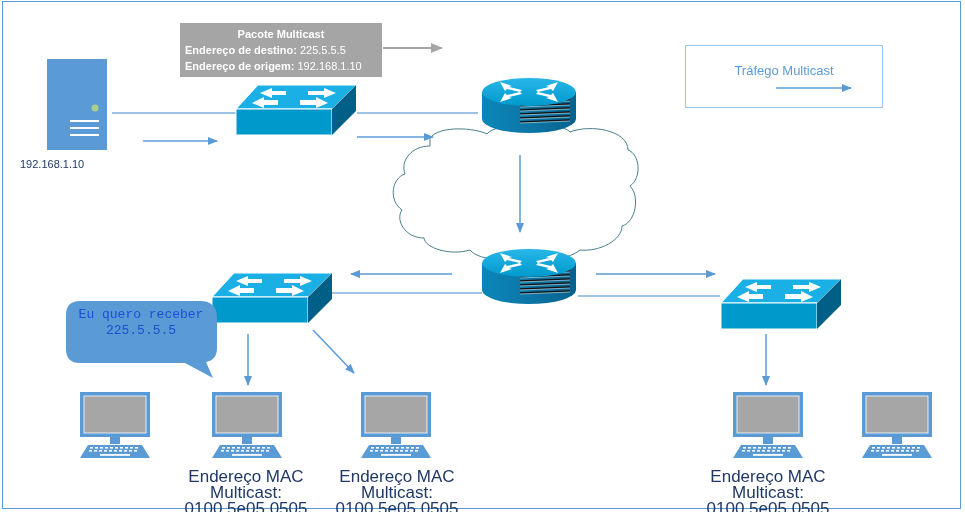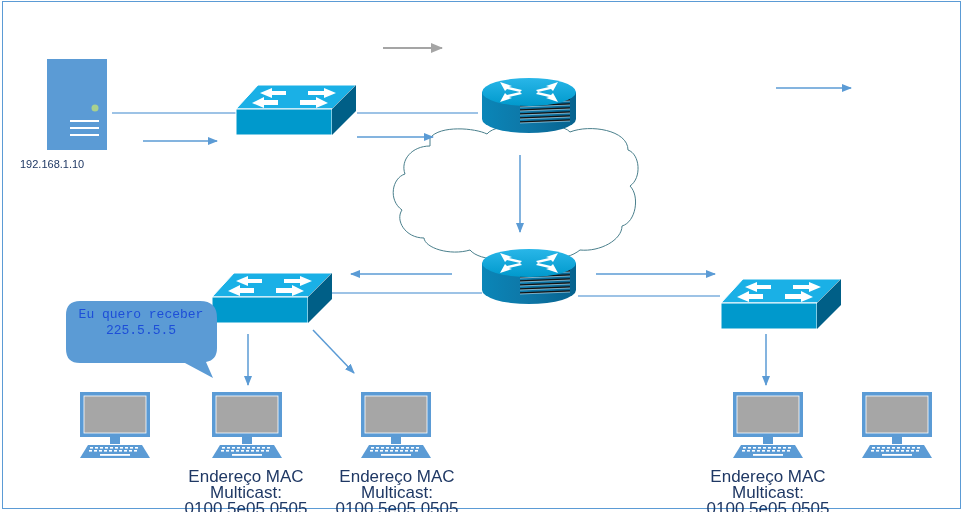--- a/index.html
+++ b/index.html
@@ -278,21 +278,29 @@
         <rect x="29" y="58" width="3" height="1.6" fill="#ffffff"></rect>
         <rect x="34" y="58" width="3" height="1.6" fill="#ffffff"></rect>
         <rect x="39" y="58" width="3" height="1.6" fill="#ffffff"></rect>
         <rect x="44" y="58" width="3" height="1.6" fill="#ffffff"></rect>
         <rect x="49" y="58" width="3" height="1.6" fill="#ffffff"></rect>
         <rect x="54" y="58" width="3" height="1.6" fill="#ffffff"></rect>
         <rect x="20" y="62" width="30" height="1.8" fill="#ffffff"></rect>
       </g>
   </svg>
 
-
+  <div class="packet-box">
+    <div class="t">Pacote Multicast</div>
+    <div class="r"><b>Endereço de destino:</b> <span>225.5.5.5</span></div>
+    <div class="r"><b>Endereço de origem:</b> <span>192.168.1.10</span></div>
+  </div>
+
+  <div class="legend-box">
+    <div class="legend-label">Tráfego Multicast</div>
+  </div>
 
   <div class="txt ip-label">192.168.1.10</div>
 
   <div class="bubble-text">
     <div>Eu quero receber</div>
     <div>225.5.5.5</div>
   </div>
 
   <div class="txt mac" style="left:166px; top:469px;">
     <div>Endereço MAC Multicast:</div>

